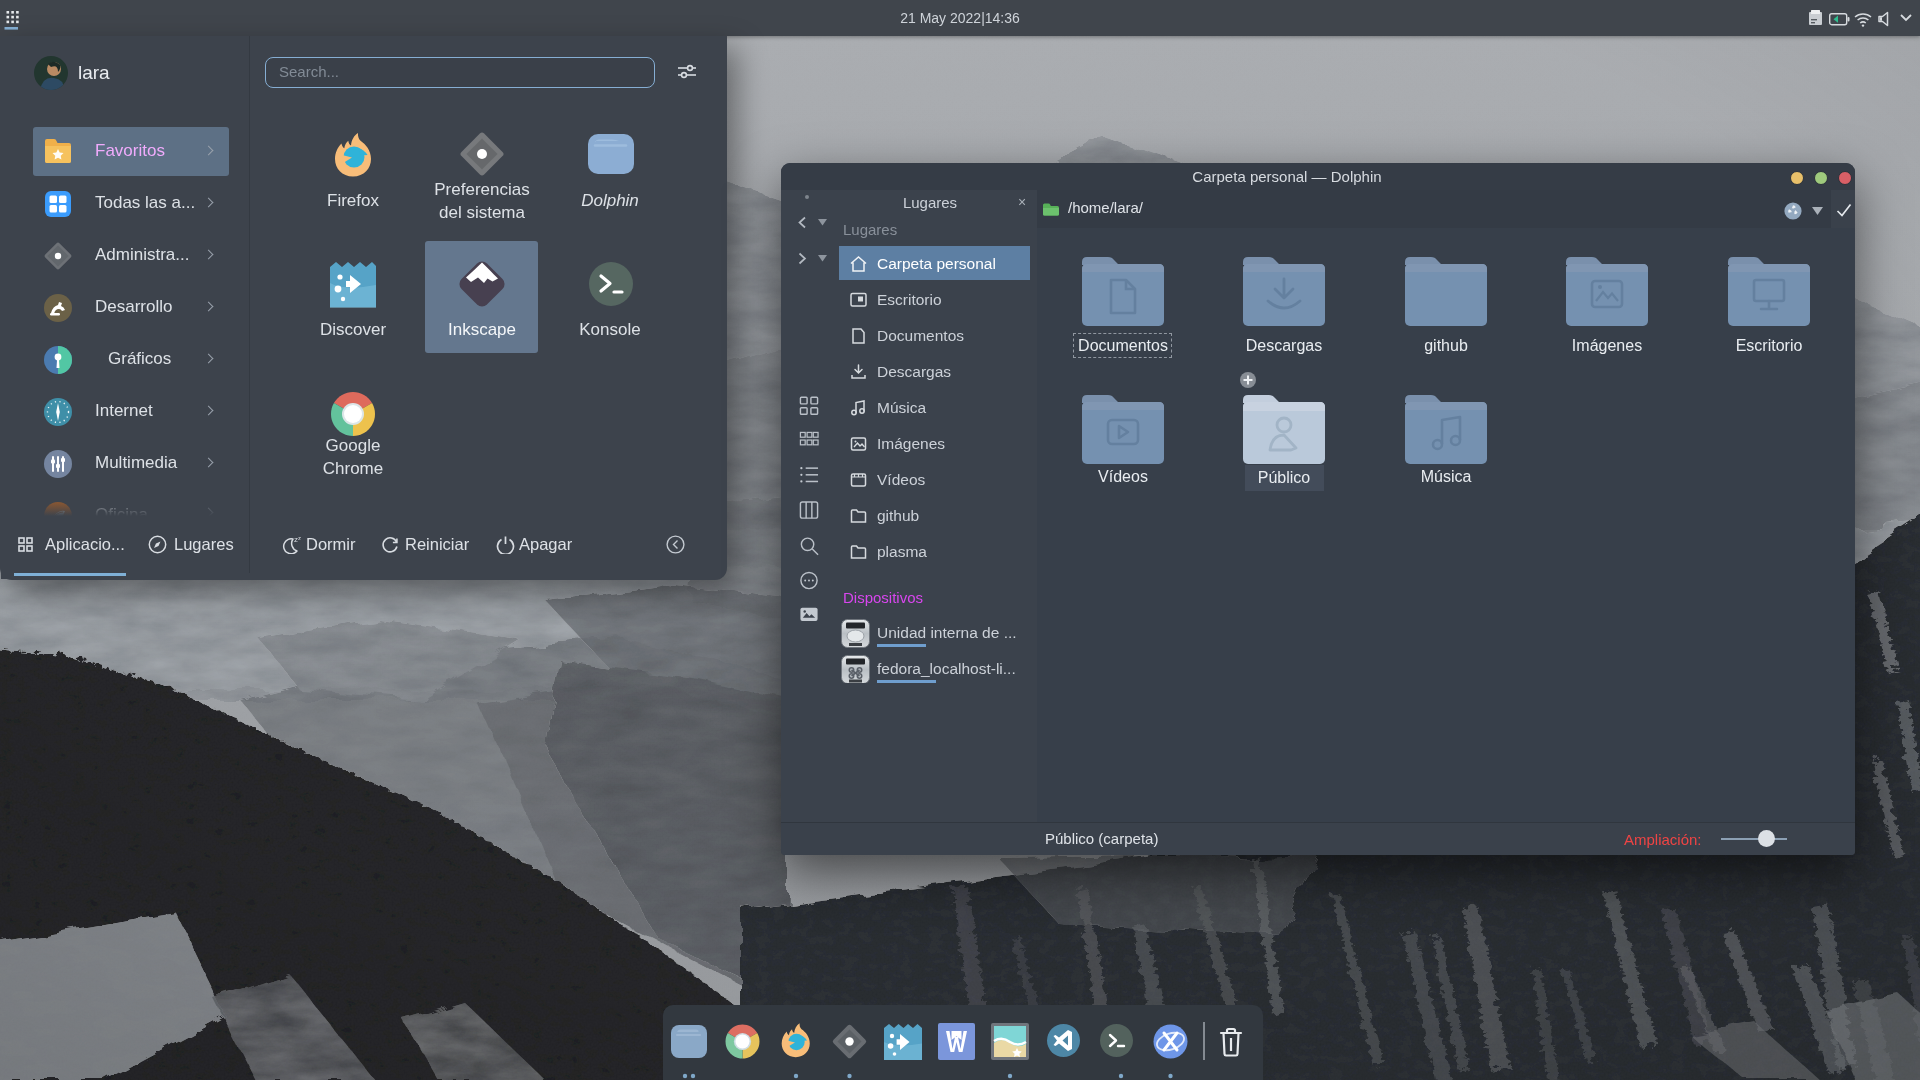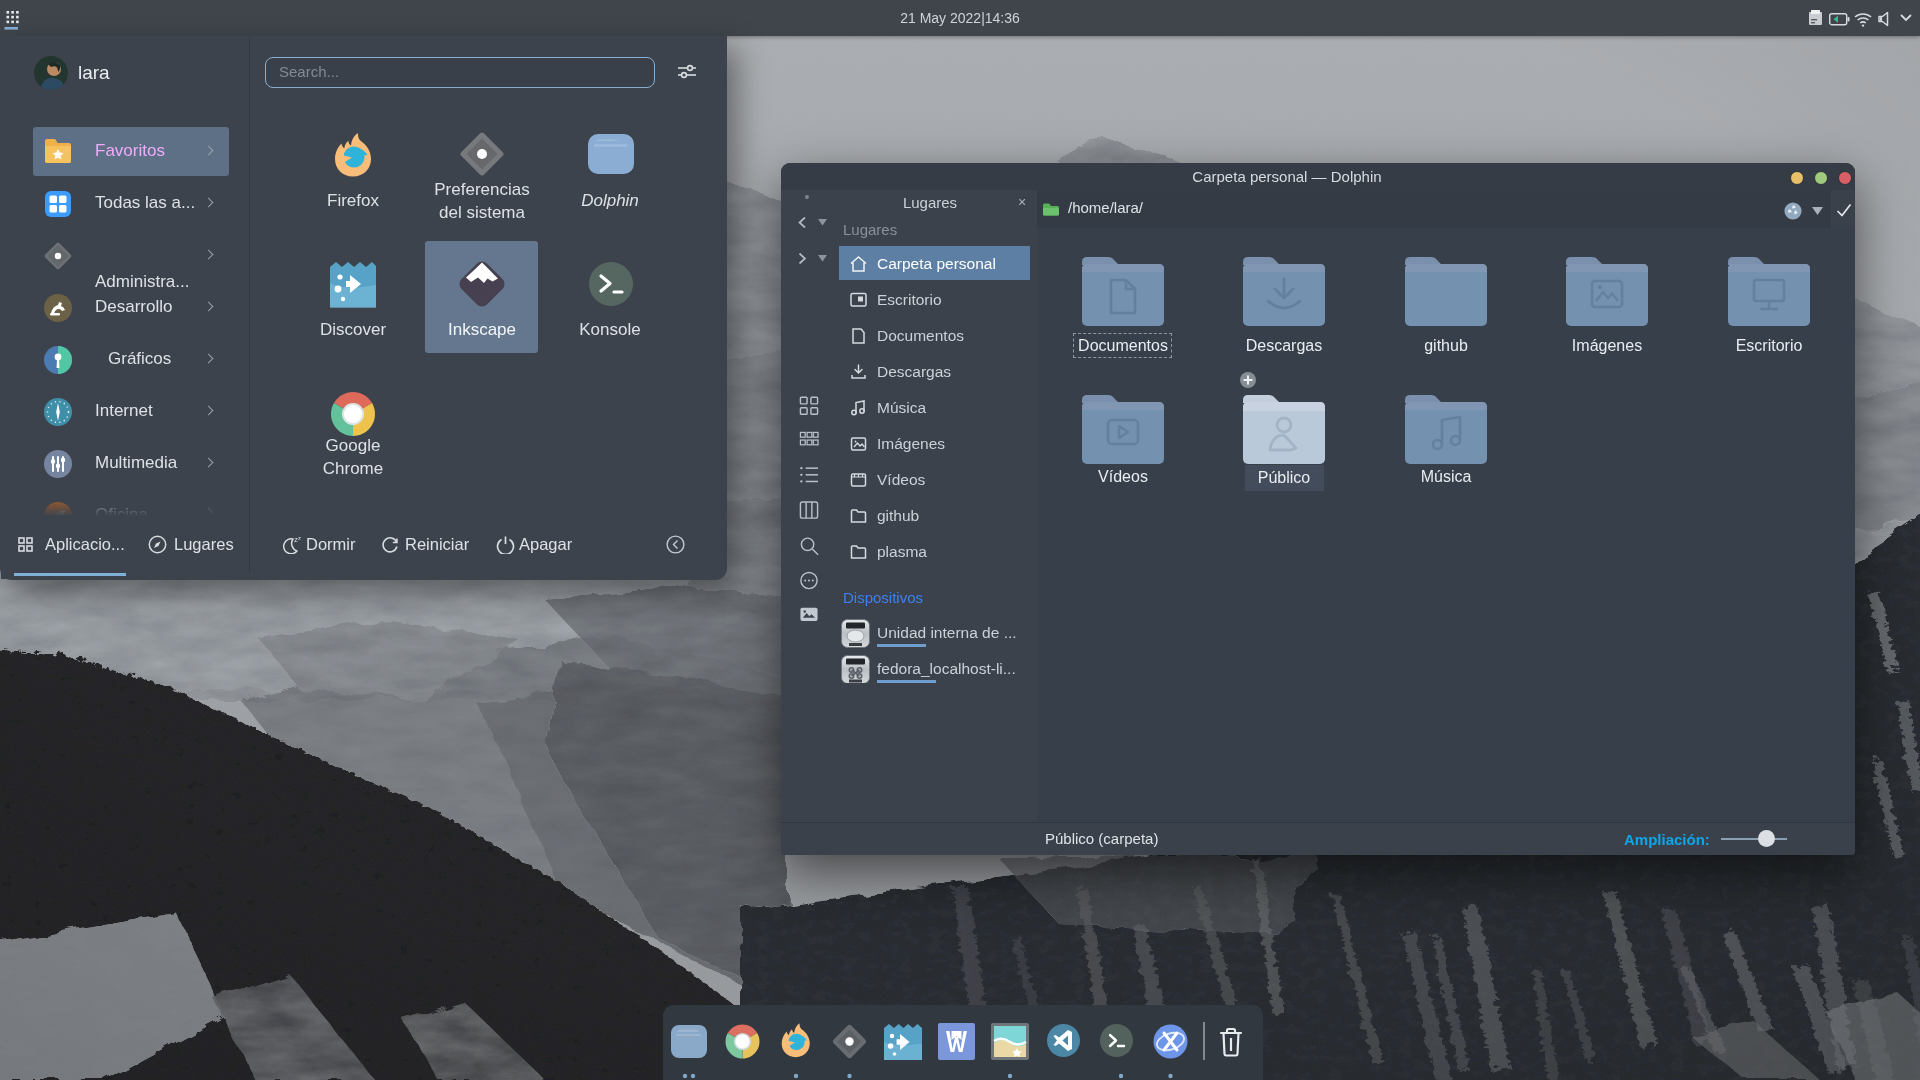--- a/index.html
+++ b/index.html
@@ -261,21 +261,21 @@
 
   <g transform="translate(43,465)">
     <circle cx="15" cy="15" r="14" fill="#c1661f"></circle>
     <path d="M8,20 q6,-12 14,-10 q-2,8 -14,10 Z" fill="#e8e3da"></path>
     <path d="M9,19 q5,-8 11,-8" fill="none" stroke="#c1661f" stroke-width="1"></path>
   </g>
 </svg>
 <div id="cats">
   <div class="abs catlab" style="left:95px;top:141px;color:#f0abfc;">Favoritos</div>
   <div class="abs catlab" style="left:95px;top:193px;">Todas las a...</div>
-  <div class="abs catlab" style="left:95px;top:245px;margin-top:27px;">Administra...</div>
+  <div class="abs catlab" style="left:95px;top:245px;">Administra...</div>
   <div class="abs catlab" style="left:95px;top:297px;">Desarrollo</div>
   <div class="abs catlab" style="left:108px;top:349px;">Gráficos</div>
   <div class="abs catlab" style="left:95px;top:401px;">Internet</div>
   <div class="abs catlab" style="left:95px;top:453px;">Multimedia</div>
   <div class="abs catlab" style="left:95px;top:505px;">Oficina</div>
 </div>
 <style>
   .catlab { font-size:17px; color:#dde1e6; }
   .chev { position:absolute; width:7px; height:7px; border-right:1.6px solid #99a1ab; border-top:1.6px solid #99a1ab; transform:rotate(45deg); }
 </style>
@@ -538,21 +538,21 @@
   </svg>
   <div class="abs srow" style="left:877px;top:255px;color:#ffffff;">Carpeta personal</div>
   <div class="abs srow" style="left:877px;top:291px;">Escritorio</div>
   <div class="abs srow" style="left:877px;top:327px;">Documentos</div>
   <div class="abs srow" style="left:877px;top:363px;">Descargas</div>
   <div class="abs srow" style="left:877px;top:399px;">Música</div>
   <div class="abs srow" style="left:877px;top:435px;">Imágenes</div>
   <div class="abs srow" style="left:877px;top:471px;">Vídeos</div>
   <div class="abs srow" style="left:877px;top:507px;">github</div>
   <div class="abs srow" style="left:877px;top:543px;">plasma</div>
-  <div class="abs" style="left:843px;top:589px;color:#3b82f6;font-size:15px;">Dispositivos</div>
+  <div class="abs" style="left:843px;top:589px;color:#d946ef;font-size:15px;">Dispositivos</div>
 
   <svg class="abs" style="left:841px;top:619px" width="29" height="64">
     <defs>
           <linearGradient id="dg" x1="0" y1="0" x2="0" y2="1">
       <stop offset="0" stop-color="#e7eaec"></stop>
             <stop offset="0.5" stop-color="#b9bfc4"></stop>
             <stop offset="1" stop-color="#d5d9dc"></stop>
     </linearGradient>
         </defs>
     <g>
@@ -659,21 +659,21 @@
   <div class="abs flab" style="left:1220px;top:337px;width:128px;">Descargas</div>
   <div class="abs flab" style="left:1382px;top:337px;width:128px;">github</div>
   <div class="abs flab" style="left:1543px;top:337px;width:128px;">Imágenes</div>
   <div class="abs flab" style="left:1705px;top:337px;width:128px;">Escritorio</div>
   <div class="abs flab" style="left:1059px;top:468px;width:128px;">Vídeos</div>
   <div class="abs" style="left:1245px;top:465px;width:79px;height:26px;background:#434c5a;"></div>
   <div class="abs flab" style="left:1220px;top:469px;width:128px;">Público</div>
   <div class="abs flab" style="left:1382px;top:468px;width:128px;">Música</div>
 
   <div class="abs" style="left:1045px;top:830px;color:#dfe3e8;font-size:15px;">Público (carpeta)</div>
-  <div class="abs" style="left:1624px;top:831px;color:#0ea5e9;font-size:15px;font-weight:bold;">Ampliación:</div>
+  <div class="abs" style="left:1624px;top:831px;color:#ef4444;font-size:15px;">Ampliación:</div>
   <div class="abs" style="left:1721px;top:838px;width:66px;height:2px;background:#8ca0b4;"></div>
   <div class="abs" style="left:1758px;top:830px;width:17px;height:17px;border-radius:50%;background:#dce0e5;"></div>
 </div>
 <style>
   .srow { font-size:15.5px; color:#ccd1d8; }
   .flab { text-align:center; font-size:16px; color:#e9edf1; }
 </style>
 
 <div class="abs" id="dock" style="left:663px;top:1005px;width:600px;height:75px;background:#32383f;border-radius:10px 10px 0 0;"></div>
 <svg class="abs" style="left:663px;top:1005px" width="600" height="75" viewBox="0 0 600 75">

